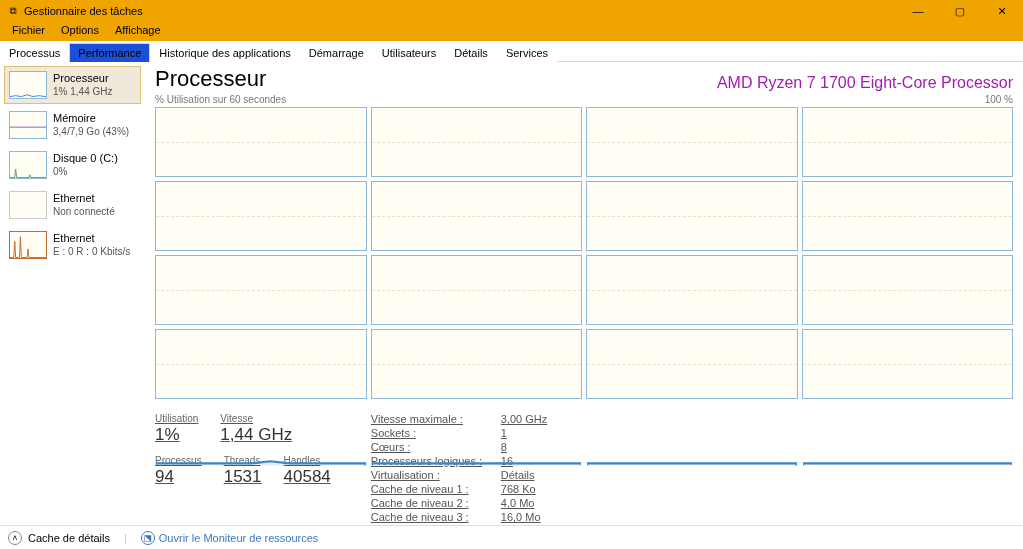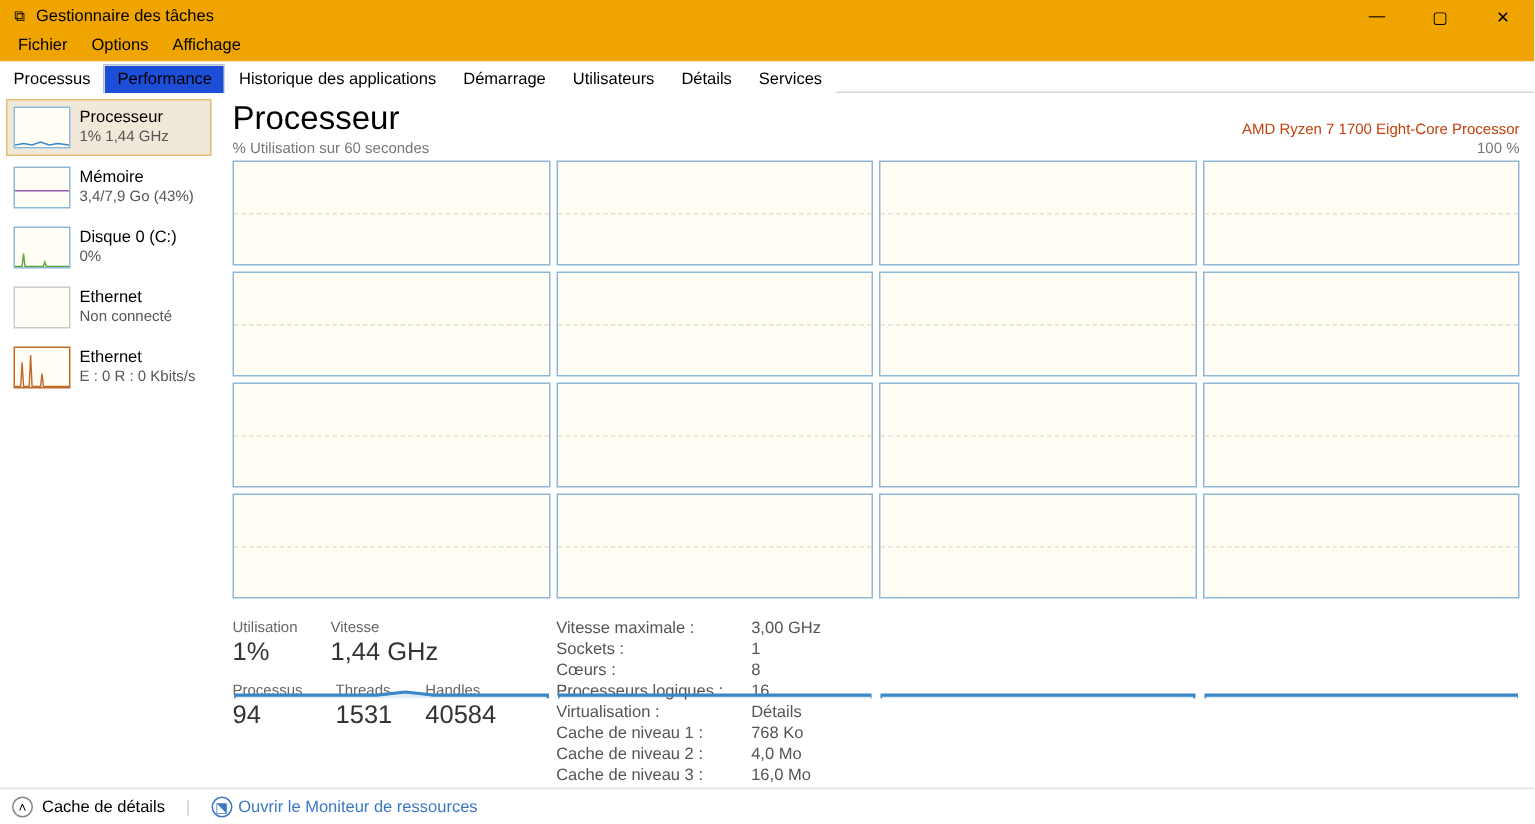--- a/index.html
+++ b/index.html
@@ -23,29 +23,29 @@
   .side-item { display:flex; align-items:center; padding: 4px; border:1px solid transparent; margin-bottom:2px; }
   .side-item.selected { background:#f0e8d8; border:1px solid #e0c070; }
   .thumb { width: 38px; height: 28px; border:1px solid #8fb8d8; background:#fffdf4; margin-right:6px; position:relative; overflow:hidden; }
   .thumb svg { position:absolute; inset:0; }
   .side-text { font-size: 11px; line-height:1.2; }
   .side-text .line2 { font-size:10px; color:#555; }
 
   .main { flex:1; padding: 4px 10px 0 10px; display:flex; flex-direction:column; overflow:hidden; }
   .main-header { display:flex; align-items:flex-end; justify-content:space-between; }
   .main-header h1 { font-size: 22px; font-weight: 400; }
-  .cpu-name { font-size: 10px; color:#c2410c;text-align:center; }
+  .cpu-name { font-size: 16px; color:#a21caf;text-align:center; }
   .graph-labels { display:flex; justify-content:space-between; font-size:10px; color:#777; margin-top:2px; }
 
   .grid { display:grid; grid-template-columns: repeat(4, 1fr); grid-auto-rows: 70px; gap: 4px; margin-top:2px; }
   .core { border:1px solid #8fb8d8; background:#fffdf4; position:relative; }
   .core::before { content:""; position:absolute; left:0; right:0; top:50%; border-top:1px dashed #e8e0c8; }
   .core svg { position:absolute; inset:0; }
 
-  .stats { display:flex; gap: 40px; font-size:11px; color:#555; margin-top:14px; }
+  .stats { display:flex; gap: 40px; font-size:11px; color:#555; margin-top:14px;text-decoration:underline; }
   .stats .block .label { font-size:10px; color:#666; }
   .stats .block .value { font-size:17px; color:#333; margin-top:1px; }
   .stats .row2 { margin-top:10px; }
   .stats .uptime .label { margin-top:10px; }
   .kv { display:grid; grid-template-columns: 130px auto; row-gap:2px; font-size:11px; color:#555; }
 
   .footer { height:24px; border-top:1px solid #e0e0e0; display:flex; align-items:center; padding:0 8px; font-size:11px; gap:14px; }
   .footer .link { color:#3b78c4; display:flex; align-items:center; gap:4px; }
   .circ { width:14px; height:14px; border:1px solid #888; border-radius:50%; display:inline-flex; align-items:center; justify-content:center; font-size:9px; }
 </style>

